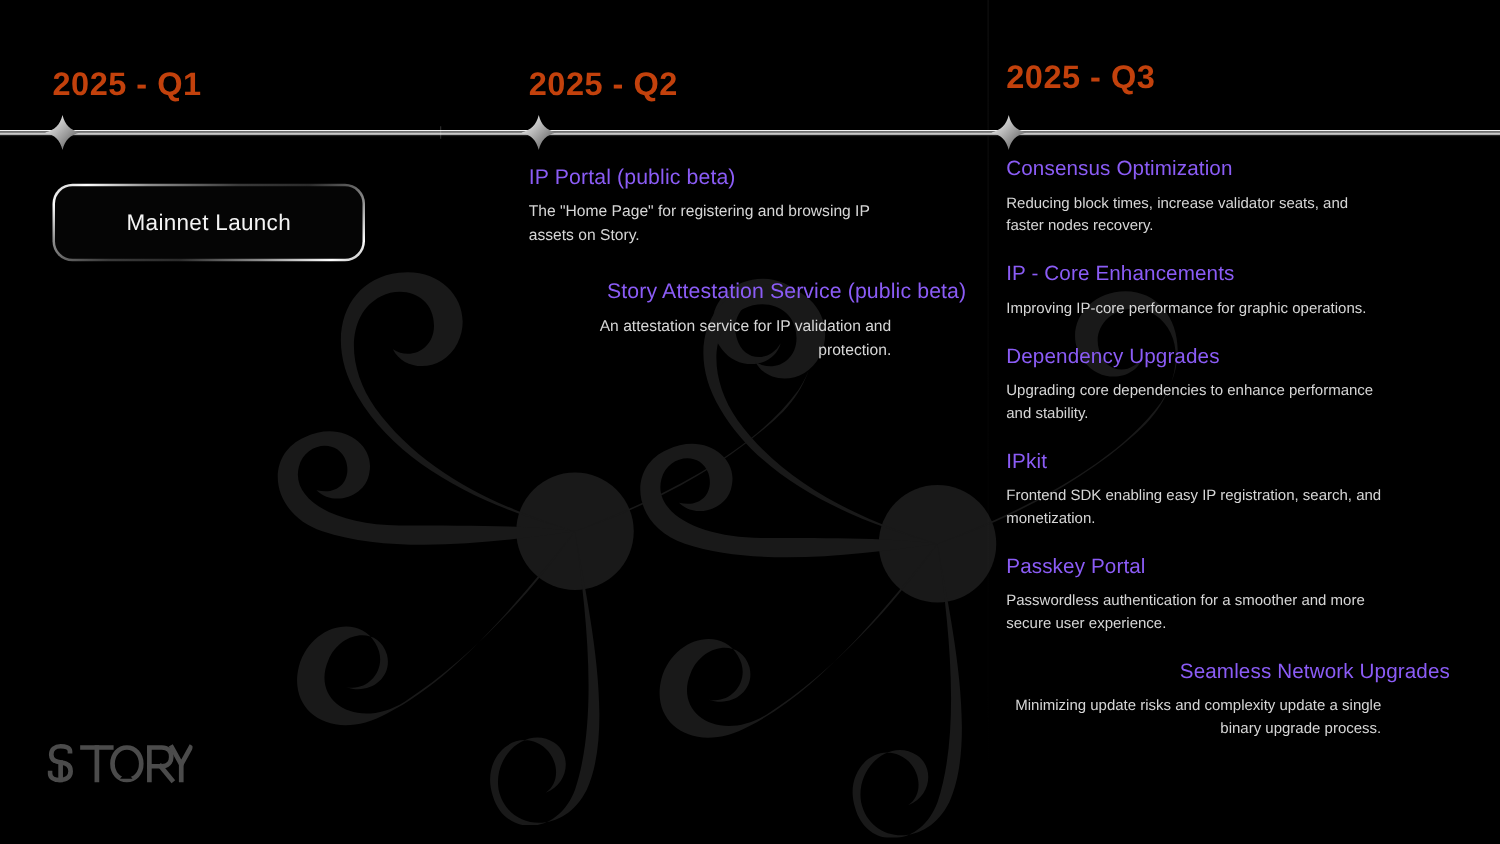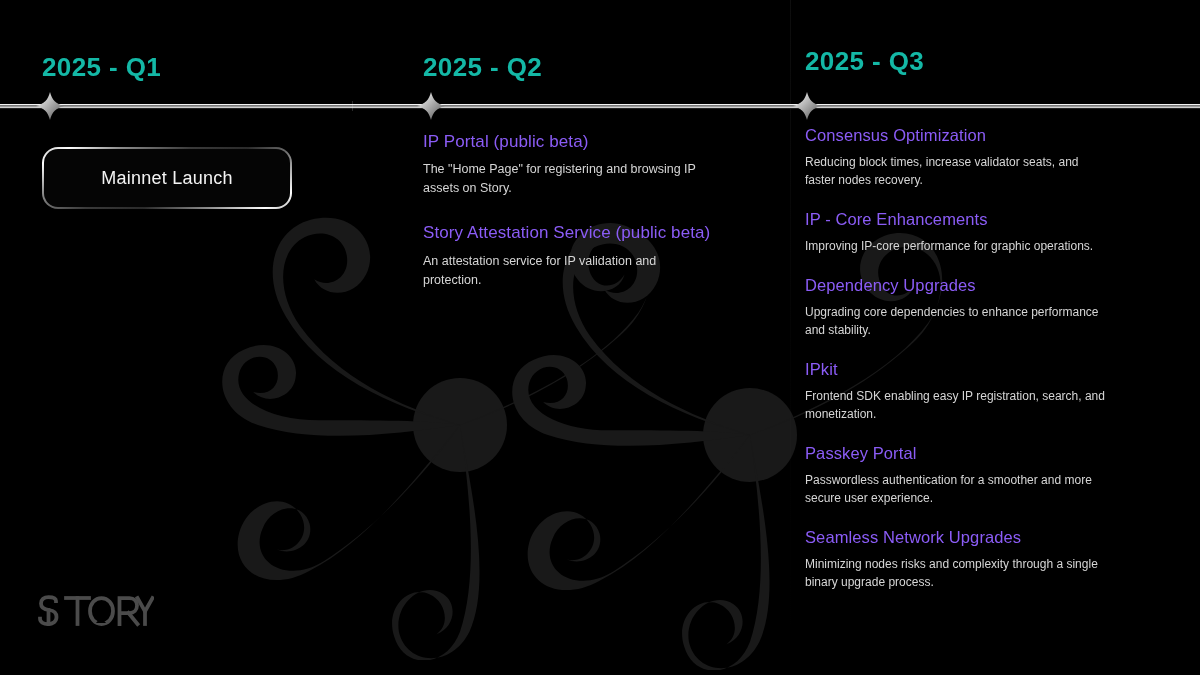--- a/index.html
+++ b/index.html
@@ -90,21 +90,21 @@
   }
   #col-q1 { left:42px;  width:300px; }
   #col-q2 { left:423px; width:350px; }
   #col-q3 { left:805px; width:355px; }
 
   .q-title {
     position:absolute;
     font-size:26px;
     font-weight:700;
     letter-spacing:0.4px;
-    color:#14b8a6;
+    color:#c2410c;
     white-space:nowrap;
   }
   #col-q1 .q-title { top:52px; }
   #col-q2 .q-title { top:52px; }
   #col-q3 .q-title { top:46px;text-align:right; }
 
   .col-body { position:absolute; top:131px; left:0; right:0; }
   #col-q3 .col-body { top:125px; }
 
   
@@ -135,21 +135,21 @@
   }
   .pill-label {
     font-size:18px;
     font-weight:500;
     letter-spacing:0.25px;
     color:#f4f4f4;
   }
 
   
   .item { margin-bottom:21px; }
-  .item:last-child { margin-bottom:0; }
+  .item:last-child { margin-bottom:0;text-align:right; }
 
   .item-title {
     font-size:17px;
     font-weight:500;
     letter-spacing:0.1px;
     color:#8b5cf6;
     line-height:1.25;
     margin-bottom:8px;
   }
   .item-desc {
@@ -270,21 +270,21 @@
         <div class="item-desc">Frontend SDK enabling easy IP registration, search, and monetization.</div>
       </div>
 
       <div class="item">
         <div class="item-title">Passkey Portal</div>
         <div class="item-desc">Passwordless authentication for a smoother and more secure user experience.</div>
       </div>
 
       <div class="item">
         <div class="item-title">Seamless Network Upgrades</div>
-        <div class="item-desc">Minimizing nodes risks and complexity through a single binary upgrade process.</div>
+        <div class="item-desc">Minimizing update risks and complexity update a single binary upgrade process.</div>
       </div>
 
     </div>
   </div>
 
   <div class="brand">
     <svg width="116" height="34" viewBox="0 0 232 68" aria-hidden="true">
       <g fill="none" stroke="#4b4b4b" stroke-width="7.5" stroke-linecap="square">
 
         <path d="M36 12 C 36 6 28 4 21 4 C 12 4 6 9 6 17 C 6 25 13 29 22 30 C 31 31 37 35 37 44 C 37 53 30 58 20 58 C 11 58 4 54 4 47"></path>

